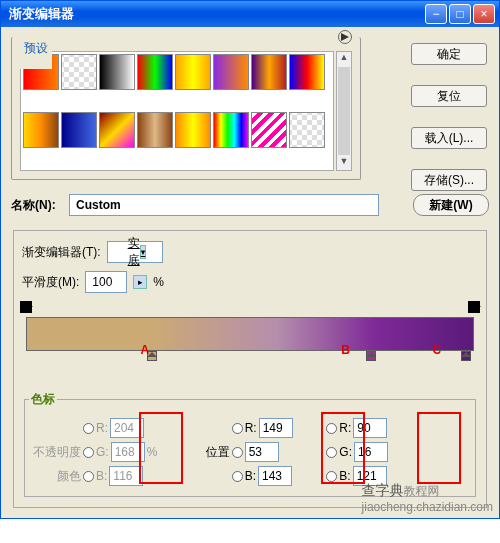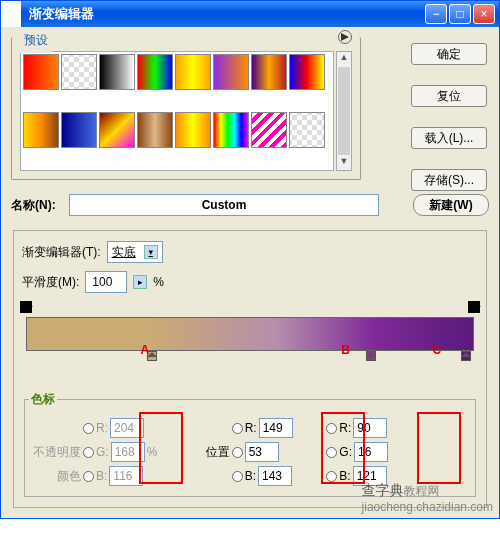--- a/index.html
+++ b/index.html
@@ -1,45 +1,45 @@
 <!DOCTYPE html>
 <html><head>
 <meta charset="utf-8">
 <style>
 * { box-sizing: border-box; font-family: "Microsoft YaHei", Tahoma, sans-serif; font-size: 12px; }
 body { margin: 0; background: #fff; }
 .window { width: 500px; border: 1px solid #0054e3; }
-.titlebar { height: 26px; background: linear-gradient(#3a95ff,#0054e3 40%,#0054e3 60%,#1b6fe0); display: flex; align-items: center; padding: 0 4px; color: #fff; margin-left: 20px; }
+.titlebar { height: 26px; background: linear-gradient(#3a95ff,#0054e3 40%,#0054e3 60%,#1b6fe0); display: flex; align-items: center; padding: 0 4px; color: #fff; }
 .titlebar .title { flex: 1; font-weight: bold; font-size: 13px; padding-left: 4px; }
 .winbtn { width: 22px; height: 20px; margin-left: 2px; border: 1px solid #fff; border-radius: 3px; background: linear-gradient(#6fa6ff,#2a6de0); display: flex; align-items: center; justify-content: center; color: #fff; cursor: pointer; }
 .winbtn.close { background: linear-gradient(#f08686,#d04030); }
 .body { background: #ece9d8; padding: 10px; position: relative; }
 
 .presets { border: 1px solid #999; border-top: none; border-radius: 2px; position: relative; padding: 14px 8px 8px; width: 350px; }
-.presets .legend { position: absolute; top: -9px; left: 8px; background: #ece9d8; padding: 4px 4px; color: #1e5fb5; font-size: 12px; }
+.presets .legend { position: absolute; top: -9px; left: 8px; background: #ece9d8; padding: 12px 4px; color: #1e5fb5; font-size: 12px; }
 .presets .playicon { position: absolute; top: -7px; right: 8px; width: 14px; height: 14px; border: 1px solid #666; border-radius: 50%; display: flex; align-items: center; justify-content: center; background: #ece9d8; }
 .swatches { display: flex; flex-wrap: wrap; gap: 2px; width: 316px; height: 120px; background: #fff; border: 1px solid #aaa; padding: 2px; overflow: hidden; }
 .swatch { width: 36px; height: 36px; border: 1px solid #888; }
 .scroll { width: 16px; height: 120px; border: 1px solid #aaa; background: #f0f0f0; display: flex; flex-direction: column; margin-left: 2px; }
 .scroll .arrow { height: 14px; text-align: center; font-size: 9px; color: #555; }
 .scroll .thumb { flex: 1; background: #d0d0d0; margin: 1px; }
 .preset-row { display: flex; }
 
 .rbtns { position: absolute; top: 16px; right: 12px; display: flex; flex-direction: column; gap: 20px; }
 .pbtn { width: 76px; height: 22px; border: 1px solid #888; border-radius: 3px; background: #f4f3ee; text-align: center; line-height: 20px; cursor: pointer; }
 
 .row { display: flex; align-items: center; margin-top: 14px; gap: 8px; font-weight: bold; }
 .lbl { min-width: 50px; }
 .field { height: 22px; border: 1px solid #7b9ebd; background: #fff; padding: 0 6px; line-height: 20px; }
-.name-field { width: 310px; text-align: center; }
+.name-field { width: 310px; }
 .newbtn { width: 76px; height: 22px; border: 1px solid #888; border-radius: 10px; background: #f4f3ee; text-align: center; line-height: 20px; cursor: pointer; margin-left: auto;}
 
 fieldset.main { border: 1px solid #aaa; margin-top: 14px; padding: 10px 8px 10px; }
 .trow { display: flex; align-items: center; gap: 6px; margin-bottom: 8px; }
-.sel { width: 56px; height: 22px; border: 1px solid #7b9ebd; background: #fff; display: flex; align-items: center; justify-content: space-between; padding: 0 4px; text-decoration: underline; }
+.sel { width: 56px; height: 22px; border: 1px solid #7b9ebd; background: #fff; display: flex; align-items: center; justify-content: space-between; padding: 0 20px; text-decoration: underline; }
 .sel .ar { width: 14px; height: 14px; background: #c9ddf2; border: 1px solid #7ba; display: flex; align-items: center; justify-content: center; font-size: 9px; }
 .smooth-field { width: 42px; }
 .outer-stops { position: relative; height: 16px; margin: 2px 4px 0; }
 .outer-stop { position: absolute; top: 0; width: 12px; height: 12px; background: #000; border: 1px solid #000; }
 .outer-stop:after { content:''; position: absolute; bottom: -5px; left: 0; border: 6px solid transparent; border-top: 5px solid #000; }
 .outer-stop.left { left: -6px; } .outer-stop.right { right: -6px; }
 
 .gradbar { height: 34px; margin: 0 4px; border: 1px solid #666; background: linear-gradient(to right,#ccaa74 0%,#ccaa74 28%,#b58eac 56%,#7e2a97 78%,#5a1a7a 100%); }
 .stop-row { position: relative; height: 16px; margin: 0 4px; }
 .cstop { position: absolute; top: 0; width: 10px; height: 10px; border: 1px solid #555; }

